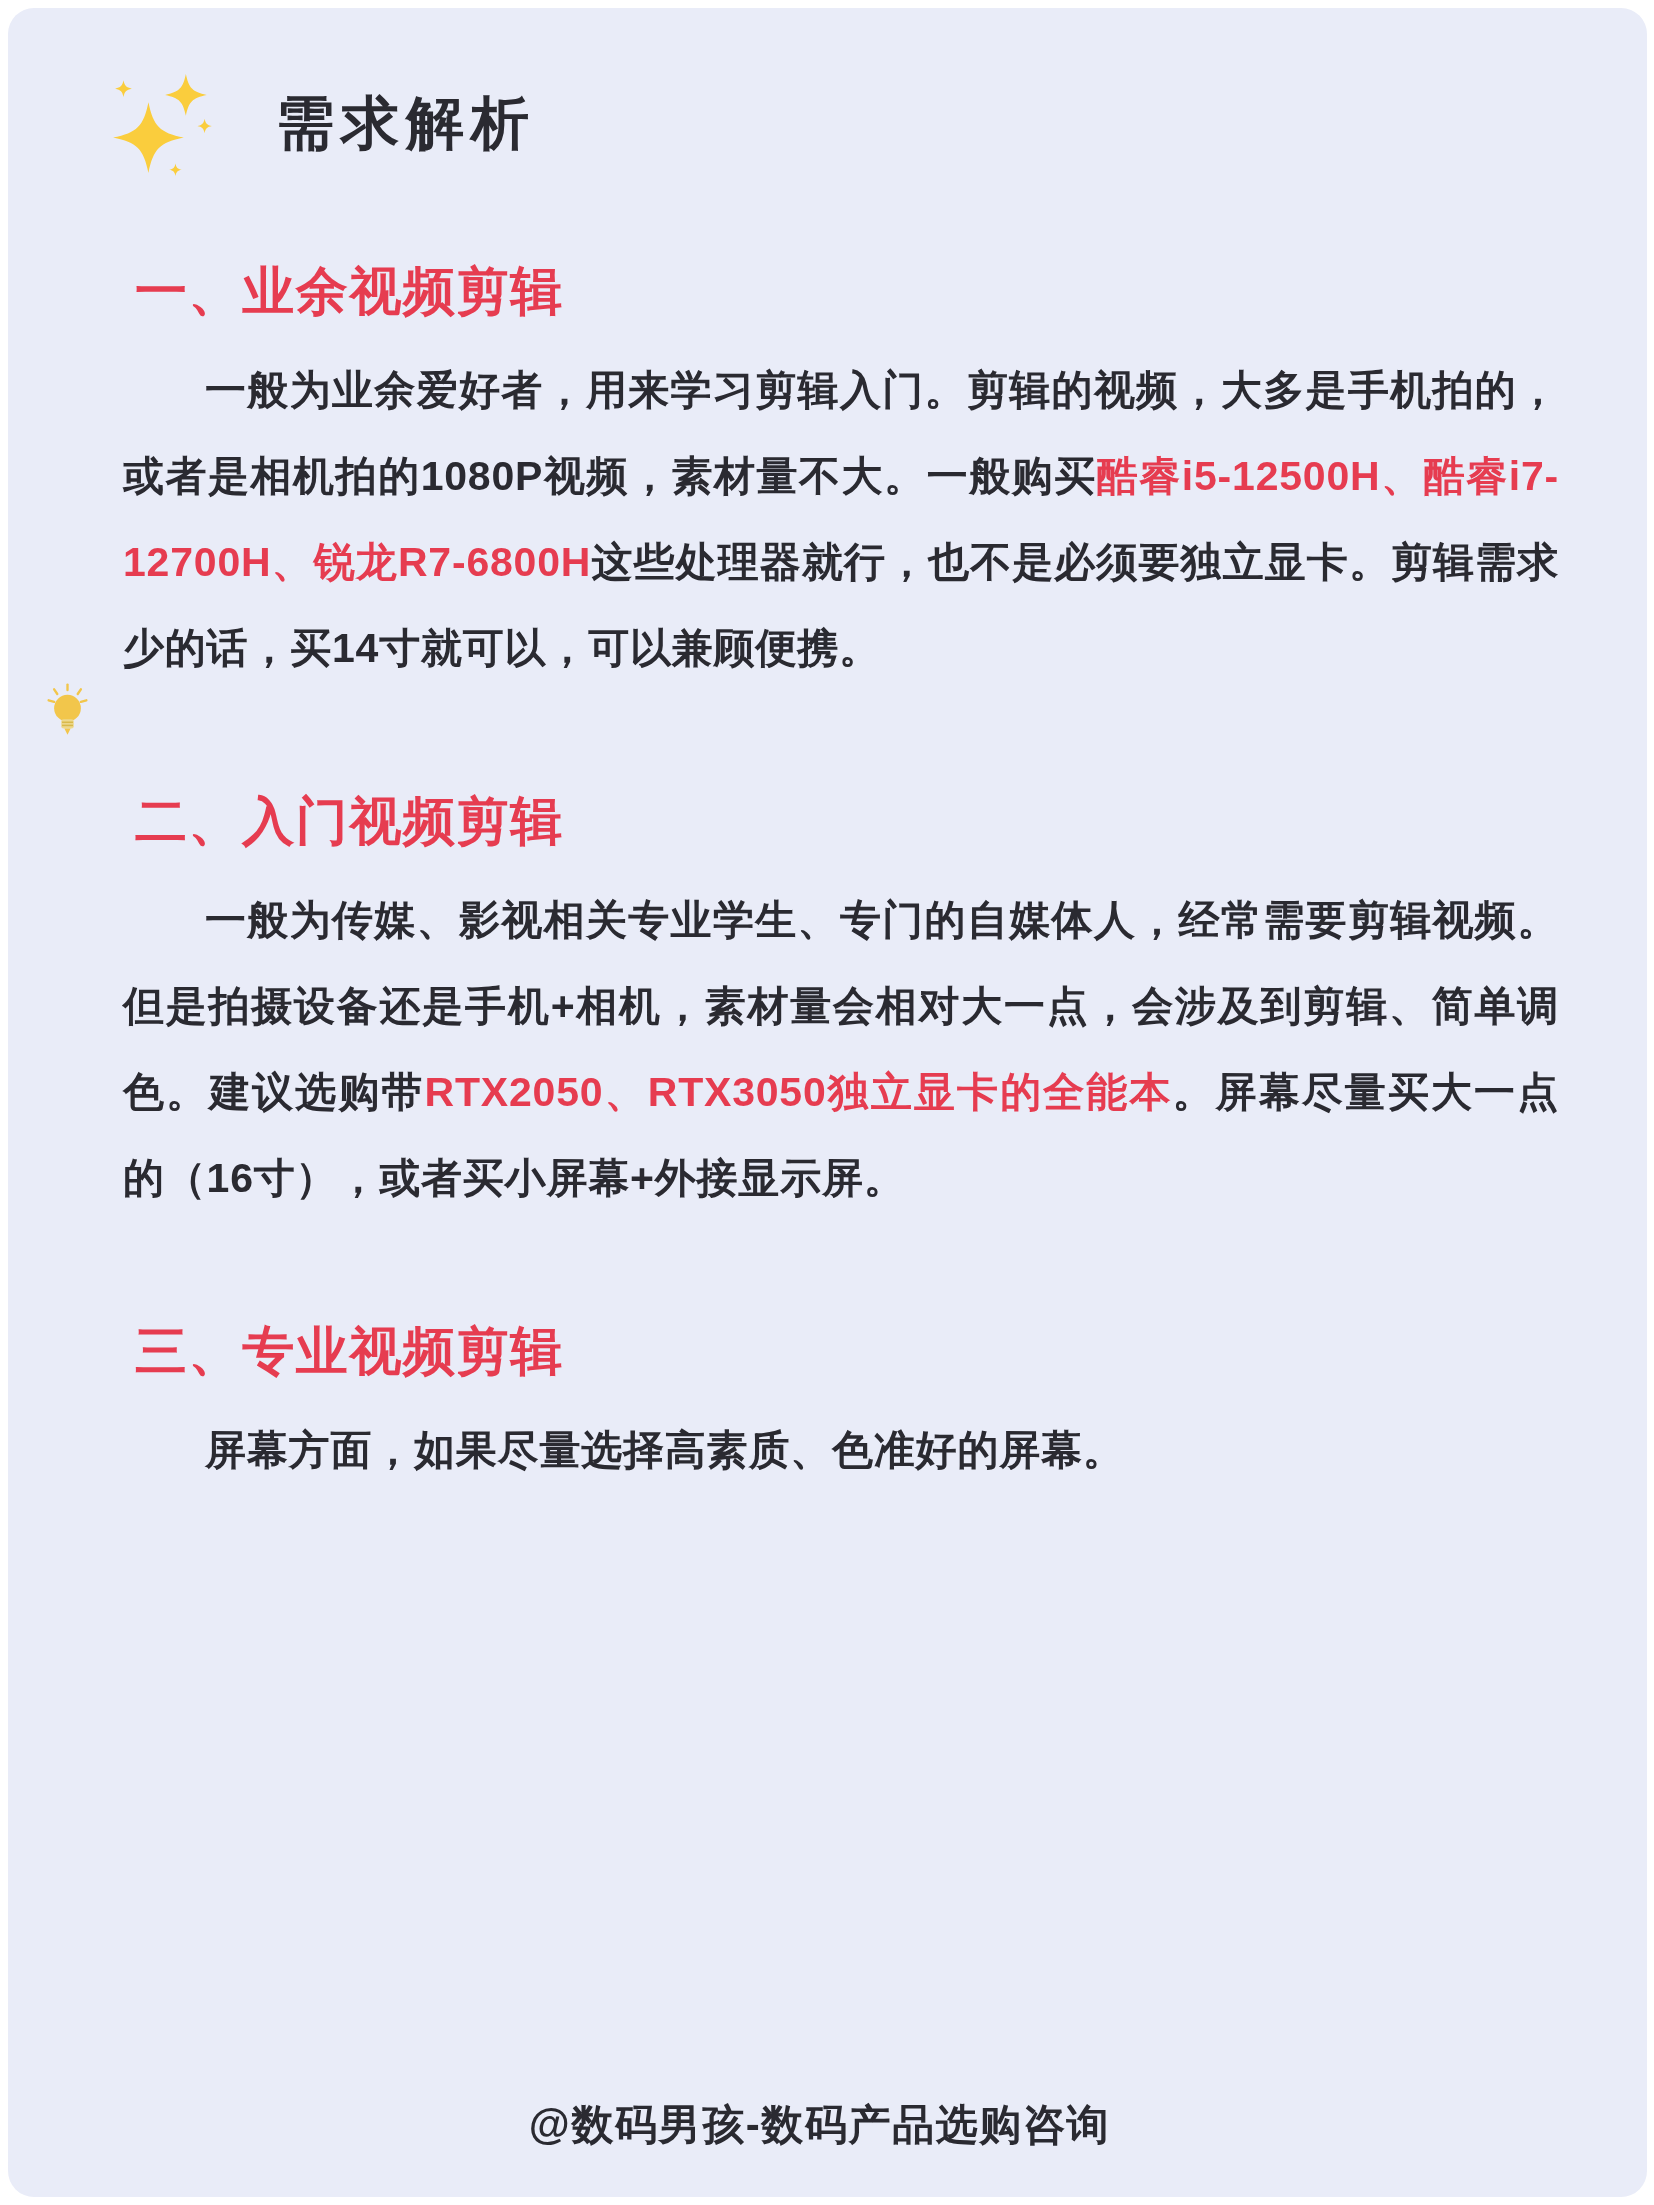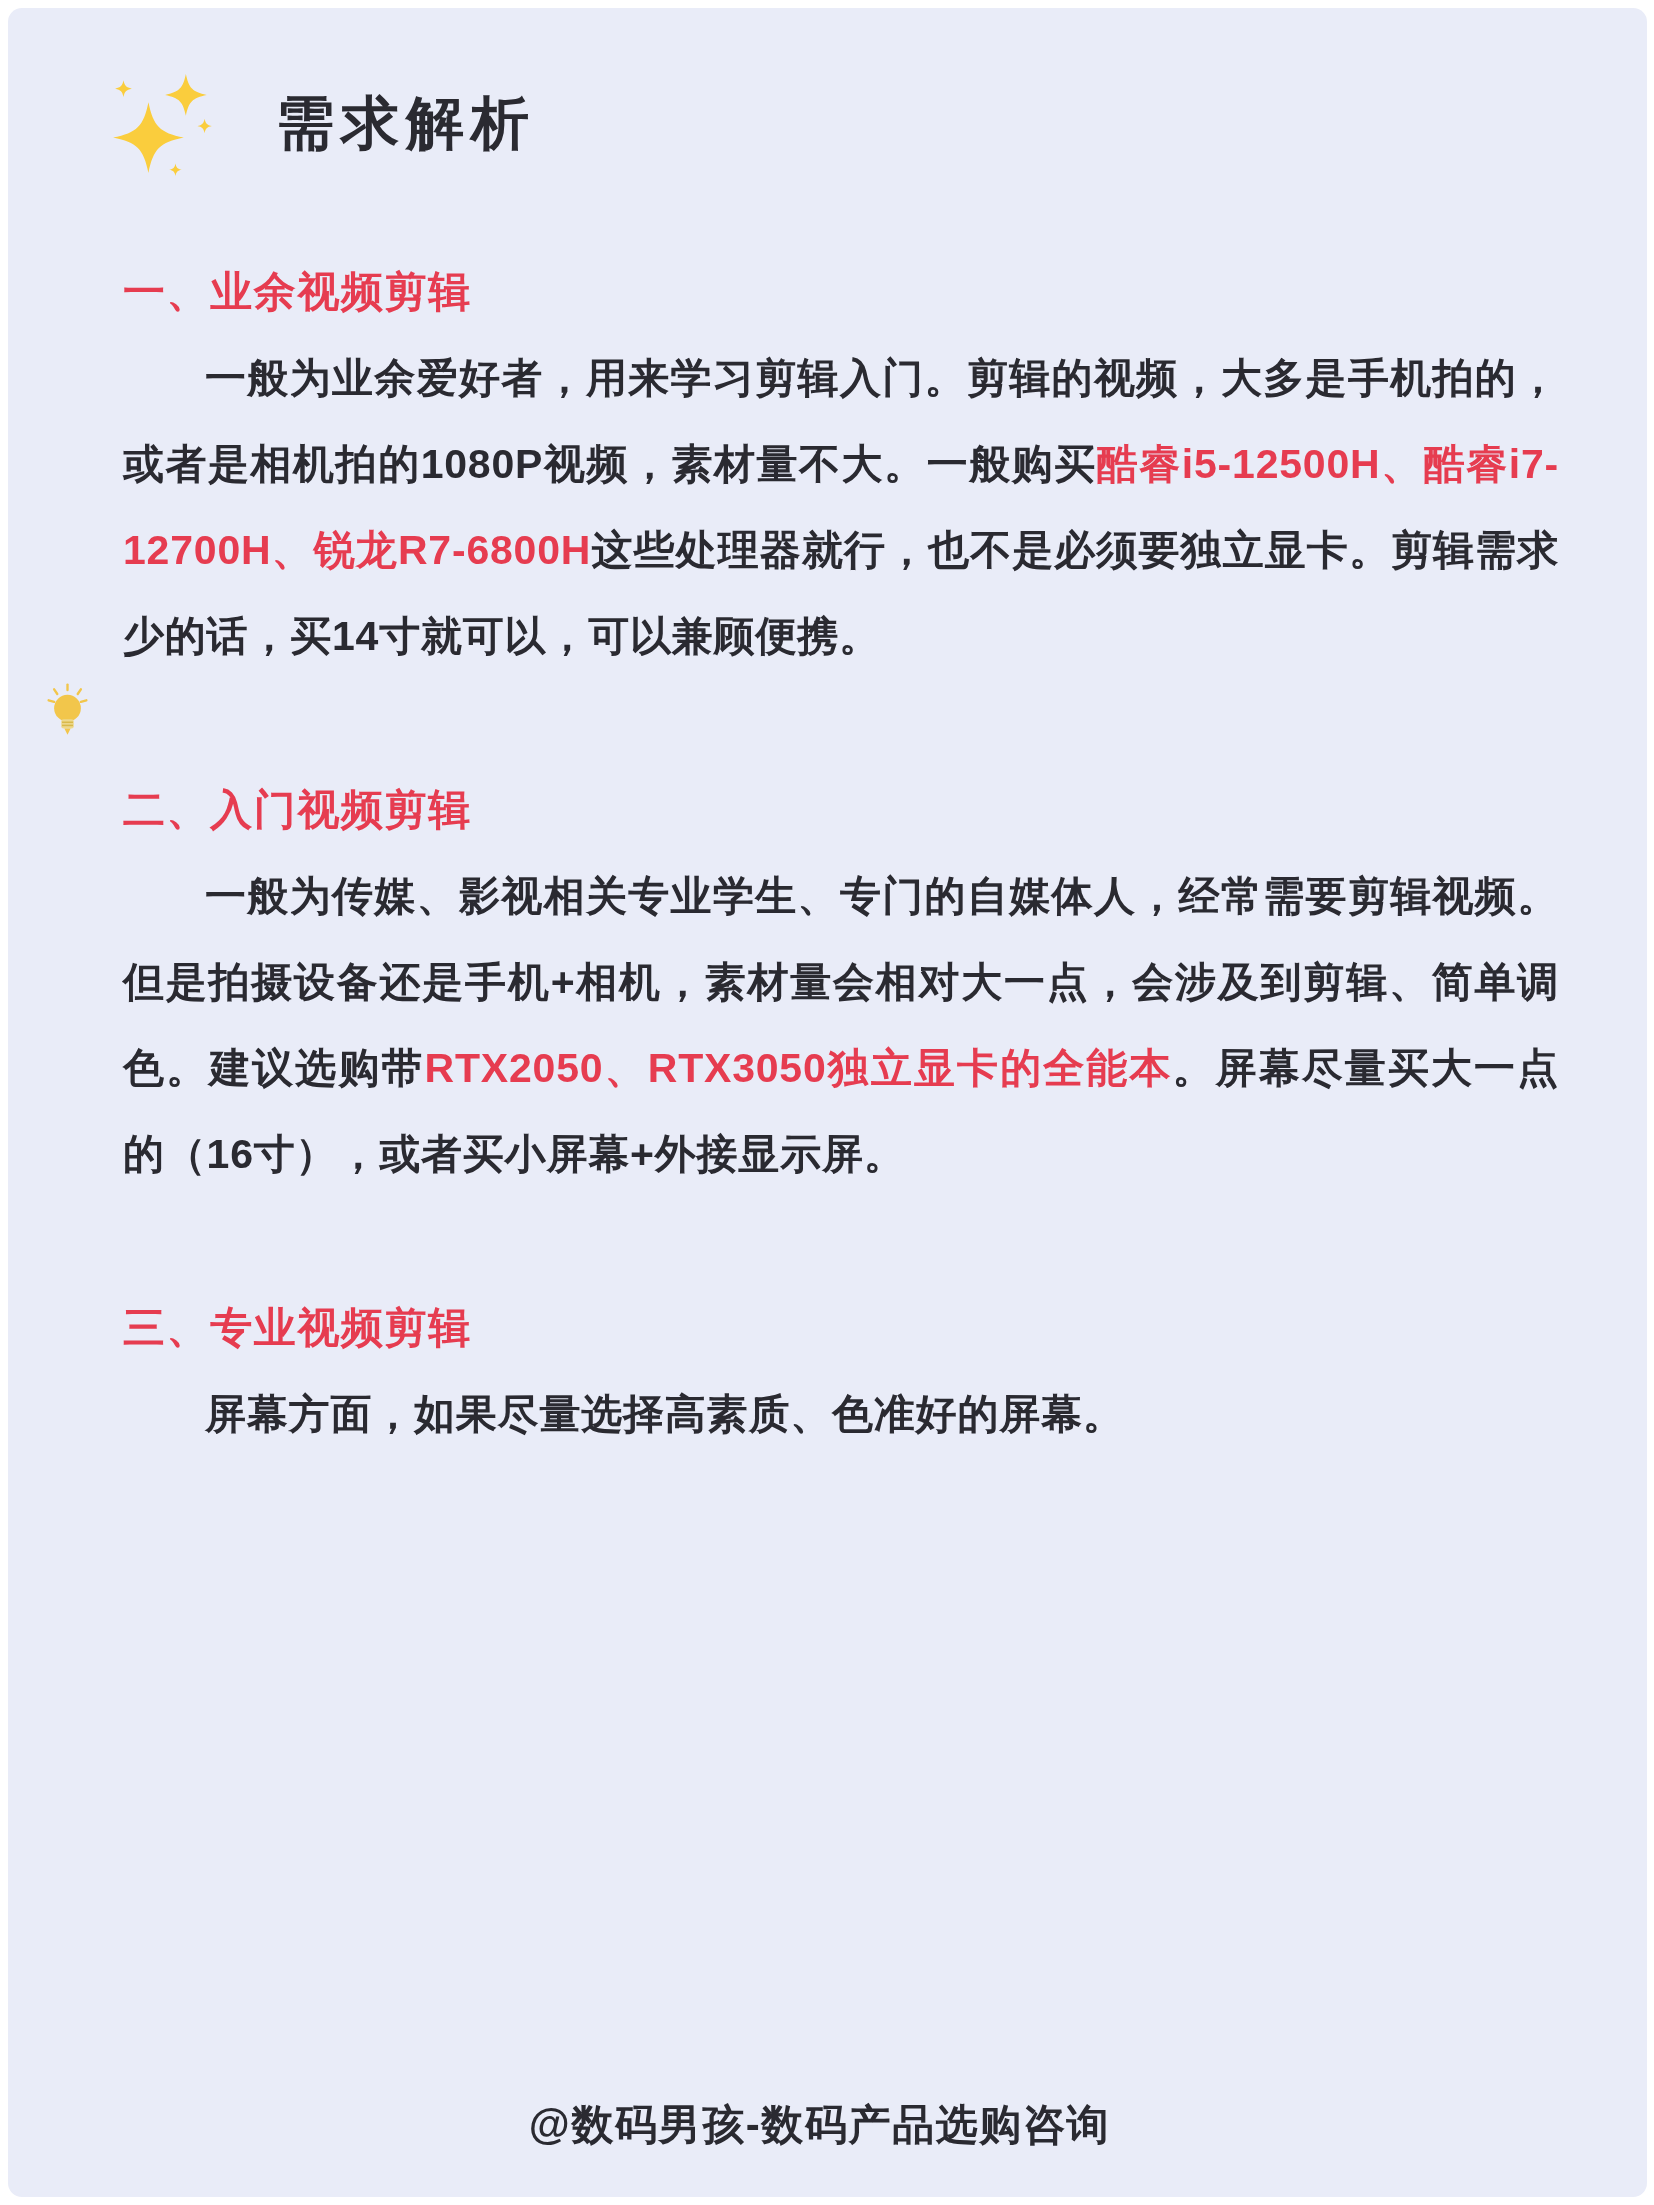--- a/index.html
+++ b/index.html
@@ -14,39 +14,39 @@
   html,body{margin:0;padding:0;}
   body{
     width:1655px;height:2205px;position:relative;
     background:var(--page-bg);
     font-family:"Liberation Sans","DejaVu Sans",sans-serif;
     color:var(--ink);
   }
   .card{
     position:absolute;inset:8px;
     background:var(--card-bg);
-    border-radius:14px;
+    border-radius:26px;
     overflow:hidden;
   }
   .header{
     display:flex;align-items:center;
     margin:62px 0 0 99px;
     gap:57px;height:107px;
   }
   .title{
     font-size:58px;font-weight:bold;
     letter-spacing:7px;color:var(--ink);
   }
   .content{
     padding:0 88px 0 115px;
     margin-top:71px;
   }
   .section + .section{margin-top:87px;}
   .section h2{
-    margin:0;font-size:42px;line-height:87px;
+    margin:12px;font-size:52px;line-height:87px;
     font-weight:bold;color:var(--accent);
     letter-spacing:1.6px;
   }
   .section p{
     margin:0;font-size:41px;line-height:86px;
     font-weight:600;letter-spacing:0.8px;
     text-align:justify;text-indent:2em;
     color:var(--ink);
   }
   .section p .em{color:var(--accent);font-weight:bold;}

